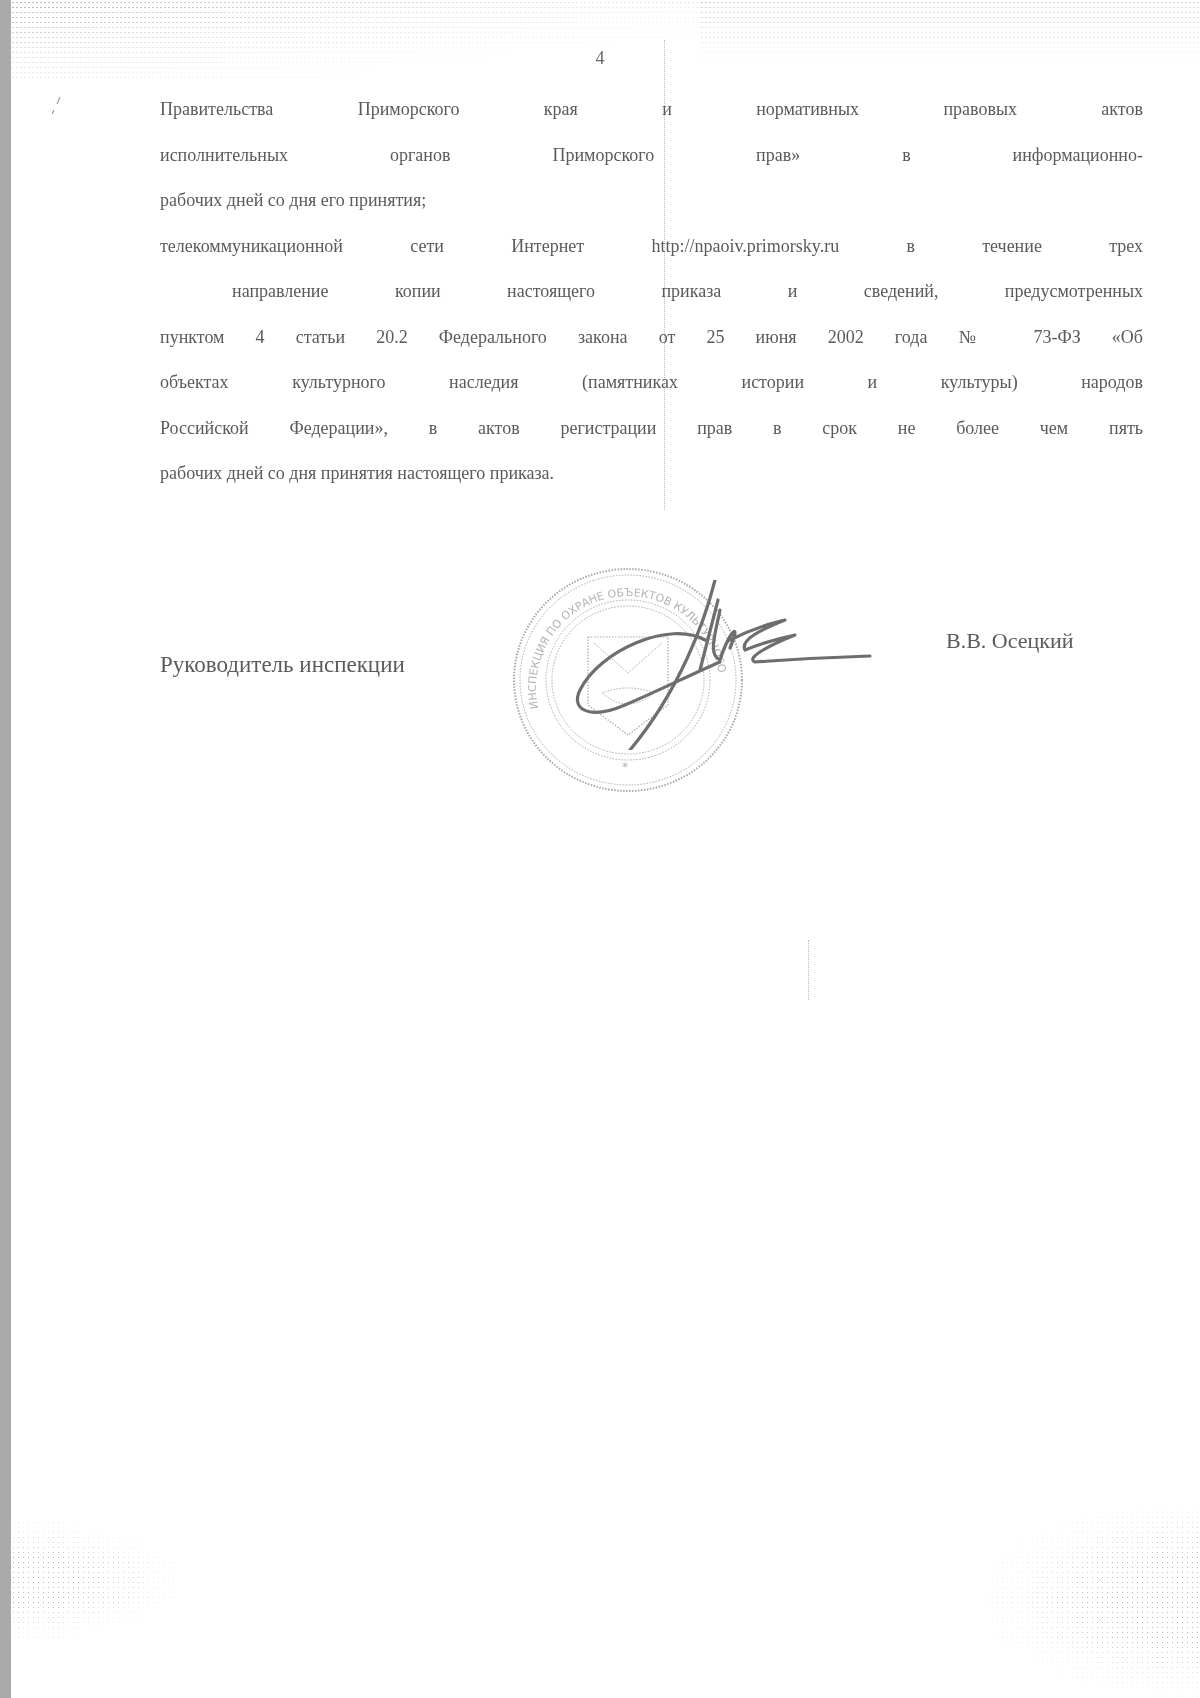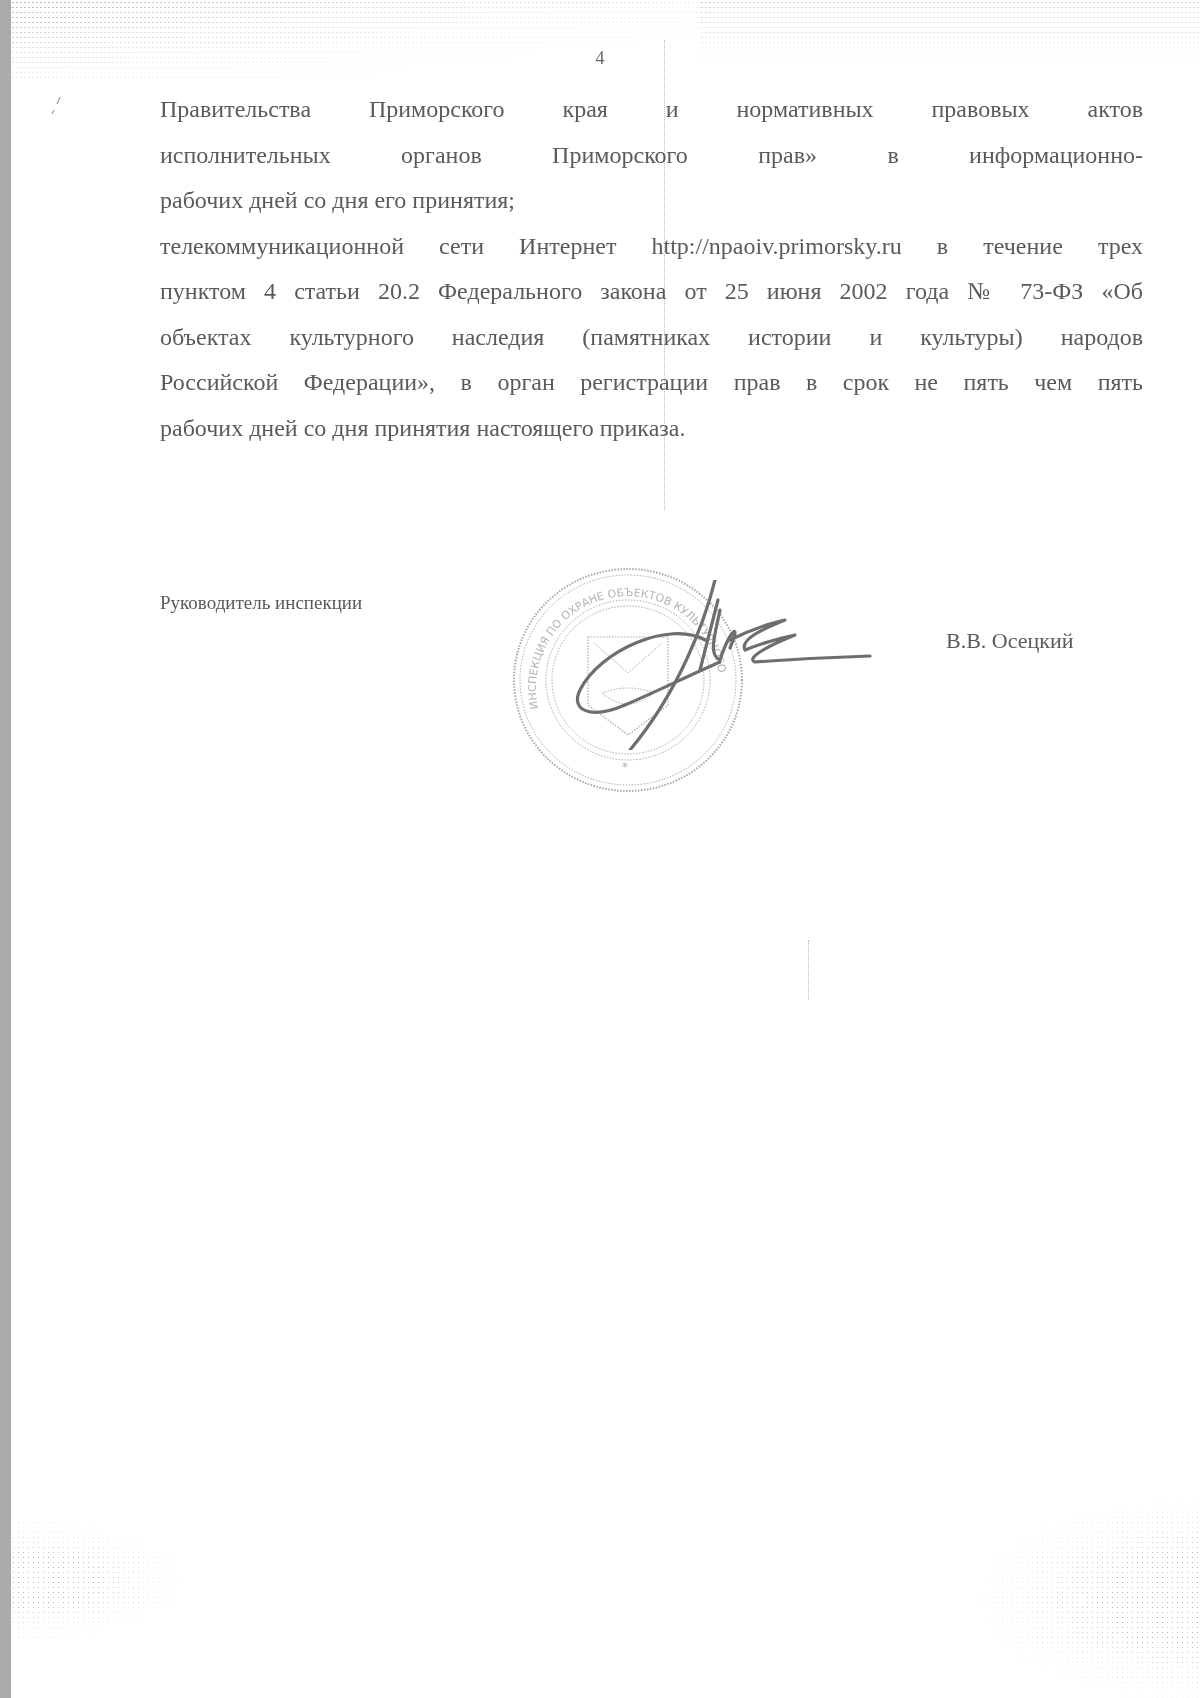--- a/index.html
+++ b/index.html
@@ -31,28 +31,28 @@
     .noise.tr { right: 0; top: 0; width: 500px; height: 70px; opacity: 0.6;
       -webkit-mask-image: linear-gradient(to bottom, #000, transparent);
               mask-image: linear-gradient(to bottom, #000, transparent); }
 
     .page-number {
       position: absolute; top: 48px; left: 0; width: 1200px; text-align: center;
       font-size: 18px; color: #6a6a6a;
     }
     .body-text {
       position: absolute; left: 160px; top: 87px; width: 983px;
-      font-size: 24px; line-height: 45.5px; text-align: justify;
+      font-size: 18px; line-height: 45.5px; text-align: justify;
     }
     .body-text p { margin: 0; }
     .line { display: block; text-align: justify; text-align-last: justify; }
     .line.last { text-align-last: left; }
 
     .sig-title {
-      position: absolute; left: 160px; top: 592px; font-size: 19px;
+      position: absolute; left: 160px; top: 652px; font-size: 23px;
     }
     .sig-name {
       position: absolute; left: 946px; top: 628px; font-size: 22px;
     }
     .seal { position: absolute; left: 510px; top: 565px; width: 236px; height: 230px; }
     .signature { position: absolute; left: 570px; top: 580px; width: 360px; height: 170px; }
     .stray-mark { position: absolute; left: 50px; top: 96px; width: 14px; height: 20px; }
     .dot-rule { position: absolute; width: 1px; border-left: 1px dotted #bdbdbd; }
   </style>
 </head>
@@ -74,23 +74,24 @@
 <div class="page-number">4</div>
 
 <div class="body-text">
   <p>
     <span class="line">Правительства    Приморского    края    и    нормативных    правовых    актов</span>
     <span class="line">исполнительных    органов    Приморского    прав»    в    информационно-</span>
     <span class="line last">рабочих дней со дня его принятия;</span>
     <span class="line">телекоммуникационной сети Интернет http://npaoiv.primorsky.ru в течение трех</span>
   </p>
   <p>
+    <span class="line" style="padding-left:72px;">направление копии настоящего приказа и сведений, предусмотренных</span>
     <span class="line">пунктом 4 статьи 20.2 Федерального закона от 25 июня 2002 года № 73-ФЗ «Об</span>
     <span class="line">объектах культурного наследия (памятниках истории и культуры) народов</span>
-    <span class="line">Российской Федерации», в орган регистрации прав в срок не пять чем пять</span>
+    <span class="line">Российской Федерации», в актов регистрации прав в срок не более чем пять</span>
     <span class="line last">рабочих дней со дня принятия настоящего приказа.</span>
   </p>
 </div>
 
 <div class="sig-title">Руководитель инспекции</div>
 
 <svg class="seal" viewBox="0 0 236 230">
   <g fill="none" stroke="#a8a8a8" stroke-dasharray="1.5 1.5">
     <ellipse cx="118" cy="115" rx="114" ry="111" stroke-width="2"></ellipse>
     <ellipse cx="118" cy="115" rx="108" ry="105" stroke-width="1"></ellipse>

